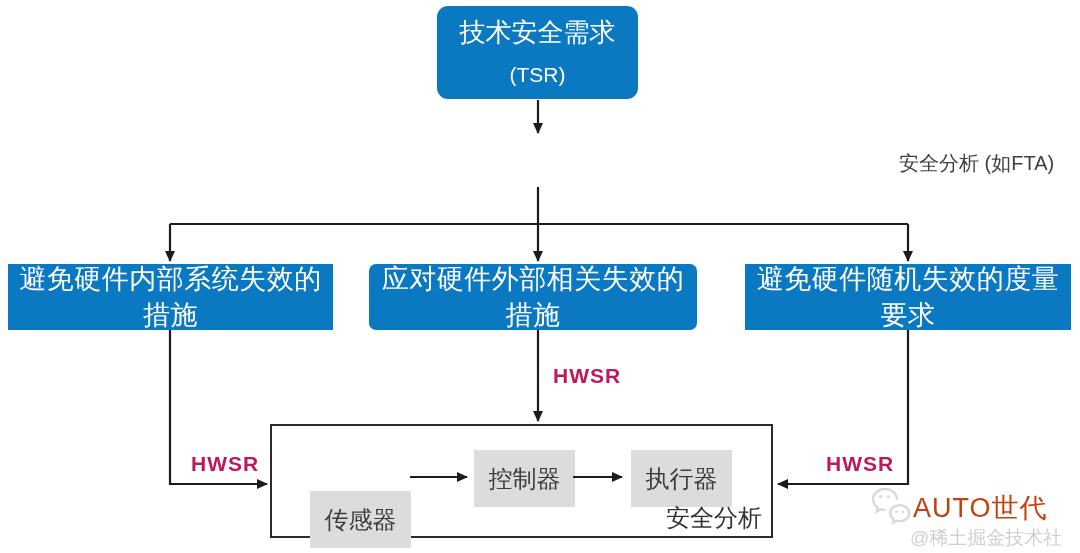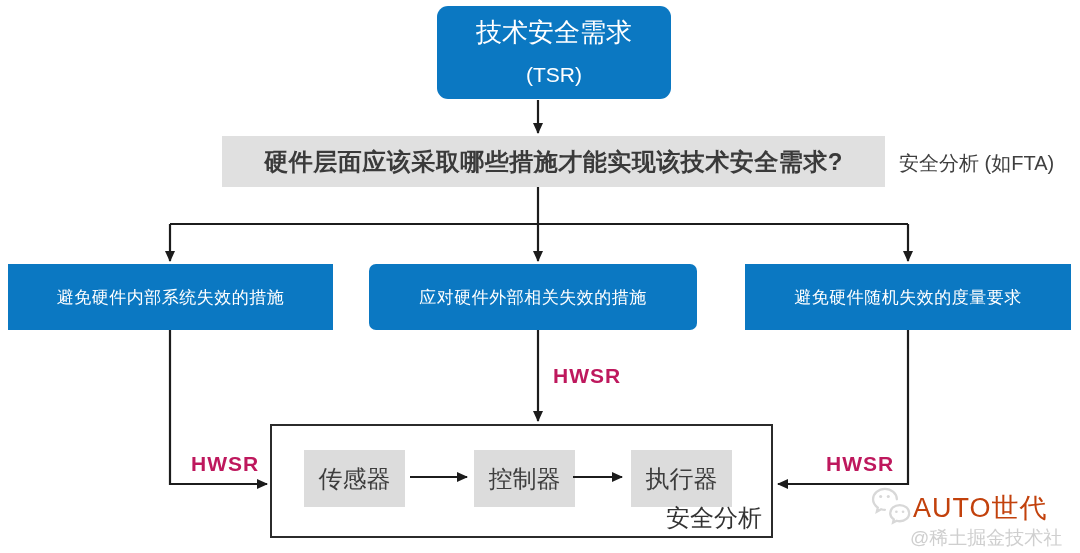--- a/index.html
+++ b/index.html
@@ -6,48 +6,48 @@
   .canvas {
     position:relative; width:1080px; height:553px; background:#ffffff;
     font-family:"Liberation Sans","DejaVu Sans",sans-serif; overflow:hidden;
   }
   .abs { position:absolute; }
   .box-blue {
     position:absolute; background:#0b78c2; color:#ffffff;
     display:flex; align-items:center; justify-content:center; text-align:center;
   }
   .tsr-box {
-    left:437px; top:6px; width:234px; height:93px; border-radius:11px;
+    left:437px; top:6px; width:201px; height:93px; border-radius:11px;
     flex-direction:column;
   }
   .tsr-title { font-size:26px; line-height:1.1; }
   .tsr-sub   { font-size:21px; margin-top:17px; }
   .question-bar {
     position:absolute; left:222px; top:136px; width:663px; height:51px;
     background:#e0e0e0; color:#3a3a3a; font-weight:bold; font-size:24px;
     display:flex; align-items:center; justify-content:center; letter-spacing:0.5px;
   }
   .side-label { left:899px; top:150px; font-size:20px; color:#3f3f3f; }
-  .measure { top:264px; height:66px; font-size:17px; letter-spacing:0.5px; }
+  .measure { top:264px; height:66px; font-size:27px; letter-spacing:0.5px; }
   .m0 { left:8px;   width:325px; }
   .m1 { left:369px; width:328px;border-radius:7px; }
   .m2 { left:745px; width:326px; }
   .hwsr { position:absolute; font-weight:bold; font-size:21px; color:#be185d; letter-spacing:1px; }
   .hwsr-left  { left:191px; top:452px; }
   .hwsr-mid   { left:553px; top:364px; }
   .hwsr-right { left:826px; top:452px; }
   .hw-container {
     position:absolute; left:270px; top:424px; width:503px; height:114px;
     background:#ffffff; border:2px solid #2b2b2b; box-sizing:border-box;
   }
   .comp {
     position:absolute; top:24px; width:101px; height:57px; background:#dcdcdc;
     color:#3d3d3d; font-size:24px; display:flex; align-items:center; justify-content:center;
   }
-  .c0 { left:32px; } .c1 { left:202px; } .c2 { left:359px; }
+  .c0 { left:38px;margin-top:41px; } .c1 { left:202px; } .c2 { left:359px; }
   .hw-label { position:absolute; right:9px; bottom:2px; font-size:24px; color:#333333; }
   .connectors { position:absolute; left:0; top:0; width:1080px; height:553px; pointer-events:none; z-index:5; }
   .wm-brand {
     left:913px; top:490px; font-size:27px; color:#c2410c; letter-spacing:1px; z-index:2;
   }
   .wm-community { left:910px; top:525px; font-size:19px; color:#cfcfcf; z-index:2; }
   .wm-icon { left:870px; top:486px; width:48px; height:40px; z-index:2; }
 </style>
 </head>
 <body>
@@ -73,23 +73,20 @@
       <path d="M410,477 L467,477" marker-end="url(#ah)"></path>
       <path d="M573,477 L622,477" marker-end="url(#ah)"></path>
     </g>
   </svg>
 
   <div class="box-blue tsr-box">
     <div class="tsr-title">技术安全需求</div>
     <div class="tsr-sub">(TSR)</div>
   </div>
 
-  <div class="question-bar">
-    <span>硬件层面应该采取哪些措施才能实现该技术安全需求?</span>
-  </div>
   <div class="abs side-label">安全分析 (如FTA)</div>
 
   <div class="box-blue measure m0">
     <span>避免硬件内部系统失效的措施</span>
   </div>
   <div class="box-blue measure m1">
     <span>应对硬件外部相关失效的措施</span>
   </div>
   <div class="box-blue measure m2">
     <span>避免硬件随机失效的度量要求</span>

